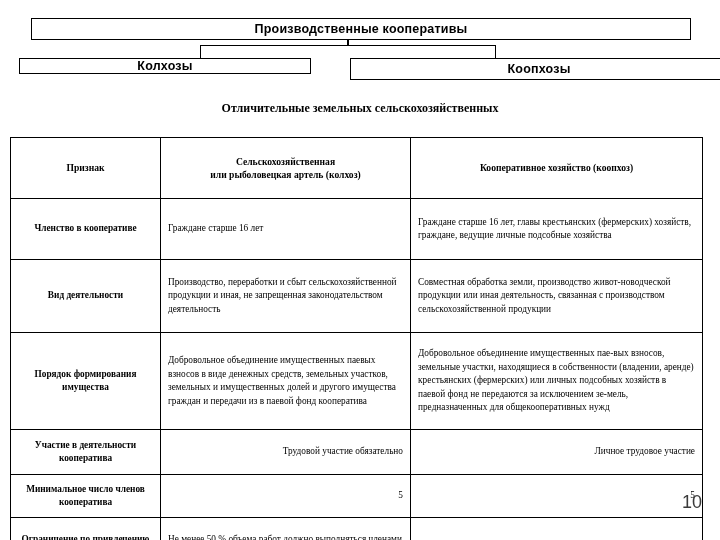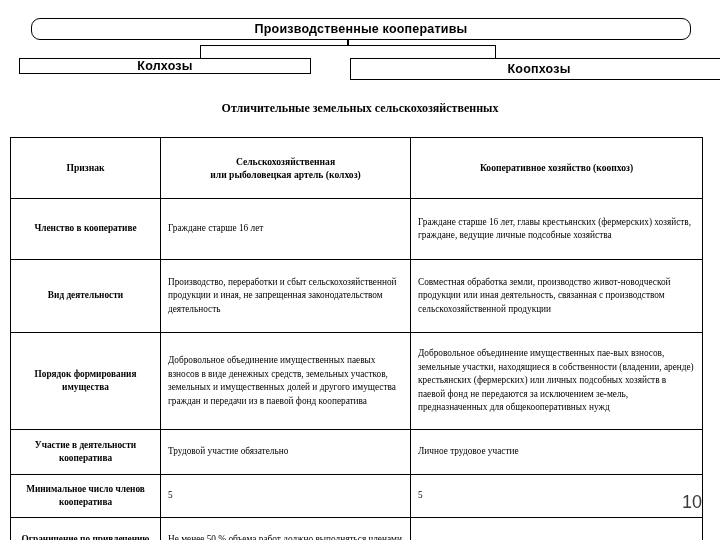--- a/index.html
+++ b/index.html
@@ -29,21 +29,21 @@
     box-sizing: border-box;
     display: flex;
     align-items: center;
     justify-content: center;
     font-size: 12.5px;
     font-weight: bold;
     font-family: "Liberation Sans", sans-serif;
     letter-spacing: 0.2px;
     color: #000;
   }
-  #box-root  { left: 31px;  top: 18px; width: 660px; height: 22px; border-radius: 9px; }
+  #box-root  { left: 31px;  top: 18px; width: 660px; height: 22px; }
   #box-left  { left: 19px;  top: 58px; width: 292px; height: 16px; }
   #box-right { left: 322px; top: 58px; width: 378px; height: 22px; margin-left: 28px; }
 
   .conn-vert-top {
     position: absolute;
     left: 347px; top: 40px;
     width: 1.5px; height: 6px;
     background: #000;
   }
   .conn-bracket {
@@ -93,21 +93,21 @@
     text-align: center;
     font-weight: bold;
     height: 52px;
     font-size: 9.6px;
   }
   .cell-feature {
     font-weight: bold;
     text-align: center;
   }
   .cell-body { text-align: left; }
-  .cell-center { text-align: left; }
+  .cell-center { text-align: right; }
 
   .r-membership td  { height: 52px; }
   .r-activity td    { height: 64px; }
   .r-property td    { height: 88px; }
   .r-participation td { height: 36px; }
   .r-minmembers td  { height: 34px; }
   .r-hired td       { height: 48px; }
 
   
   .page-number {

